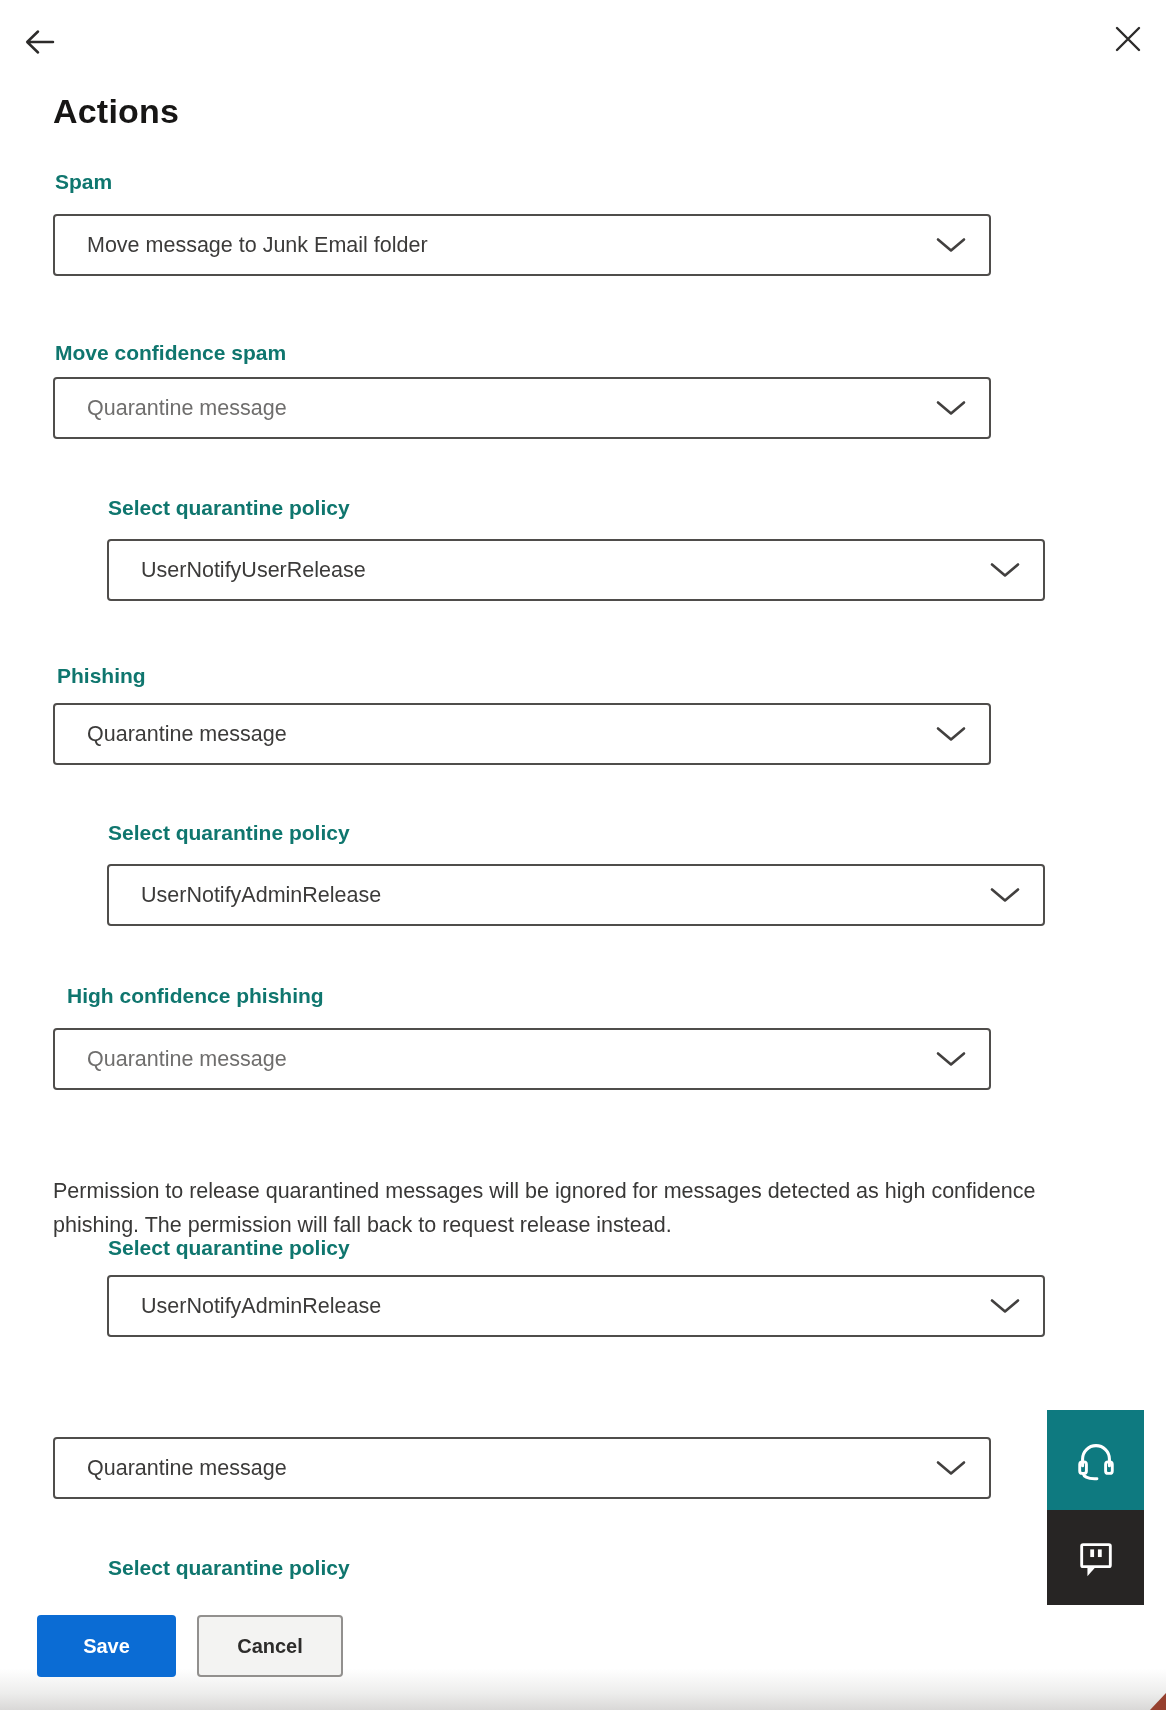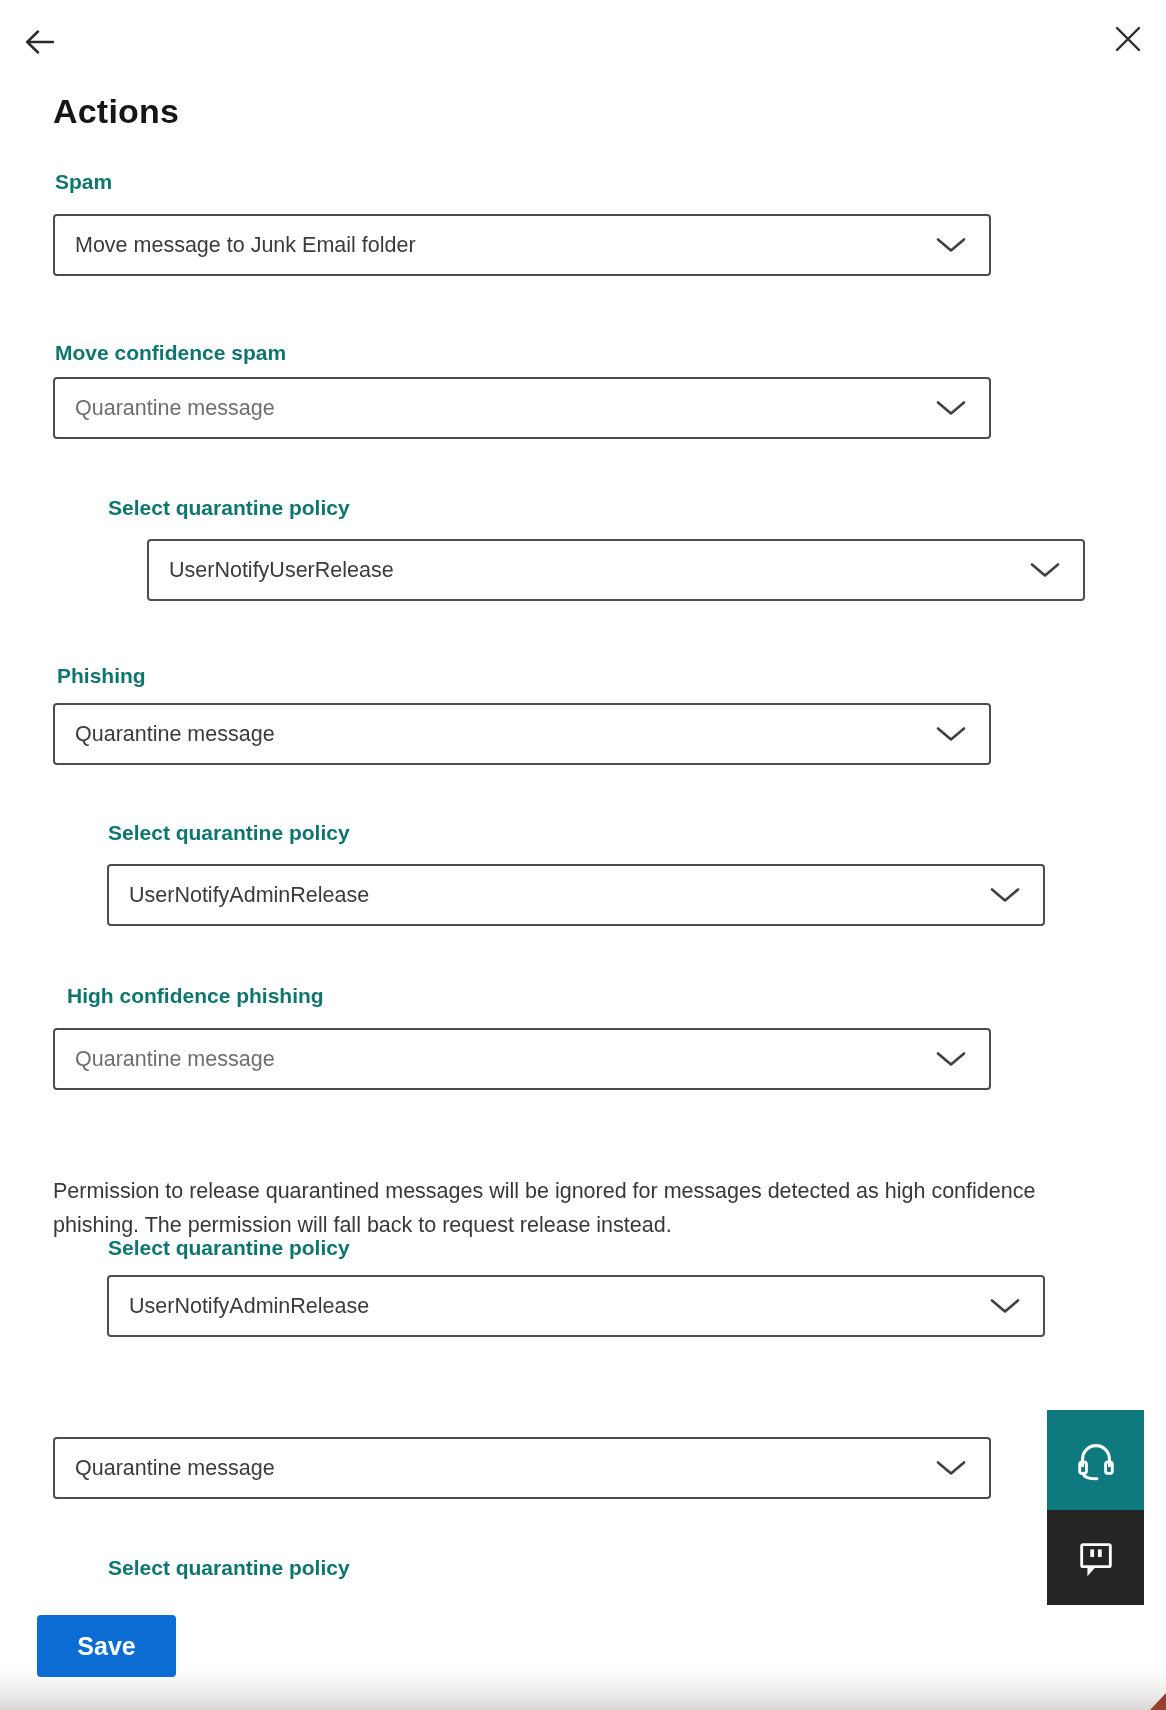--- a/index.html
+++ b/index.html
@@ -10,48 +10,48 @@
   .icon-btn{position:absolute;background:none;border:none;padding:0;margin:0;cursor:pointer;line-height:0;}
   .back-btn{left:20px;top:22px;width:40px;height:40px;}
   .close-btn{left:1106px;top:18px;width:44px;height:44px;}
 
   .title{position:absolute;left:53px;top:92px;font-size:34px;font-weight:700;color:#171615;letter-spacing:.2px;}
 
   .label{position:absolute;font-size:21px;font-weight:700;color:#0f766e;white-space:nowrap;}
   .select{
     position:absolute;box-sizing:border-box;width:938px;height:62px;
     background:#fff;border:2px solid #4f4d4b;border-radius:4px;
-    display:flex;align-items:center;padding:0 60px 0 20px;
+    display:flex;align-items:center;padding:0 60px 0 32px;
     font-size:21.5px;color:#3c3b3a;cursor:pointer;text-align:left;
   }
   .select .chev{position:absolute;right:22px;top:50%;transform:translateY(-50%);}
   .select.muted-val{color:#6f6e6d;}
 
   
   .lbl-0{left:55px;top:170px;}   .sel-0{left:53px;top:214px;}
   .lbl-1{left:55px;top:341px;}   .sel-1{left:53px;top:377px;}
-  .lbl-2{left:108px;top:496px;}  .sel-2{left:107px;top:539px;margin-left:40px;}
+  .lbl-2{left:108px;top:496px;}  .sel-2{left:107px;top:539px;}
   .lbl-3{left:57px;top:664px;}   .sel-3{left:53px;top:703px;}
   .lbl-4{left:108px;top:821px;}  .sel-4{left:107px;top:864px;}
   .lbl-5{left:67px;top:984px;}   .sel-5{left:53px;top:1028px;}
   .lbl-6{left:108px;top:1236px;} .sel-6{left:107px;top:1275px;}
   .lbl-7{left:55px;top:1396px;}  .sel-7{left:53px;top:1437px;}
   .lbl-8{left:108px;top:1556px;}
 
   .note{
     position:absolute;left:53px;top:1146px;width:985px;
     font-size:21.5px;line-height:34px;color:#393837;font-weight:400;margin-top:28px;
   }
 
   .footer{
     position:absolute;left:0;top:1581px;width:1166px;height:129px;z-index:5;
     background:linear-gradient(to bottom,#ffffff 0%,#ffffff 68%,#ededec 87%,#d9d8d7 100%);
   }
   .btn{position:absolute;box-sizing:border-box;border-radius:4px;font-family:inherit;
-       font-size:25px;display:flex;align-items:center;justify-content:center;cursor:pointer;z-index:6;}
+       font-size:20px;display:flex;align-items:center;justify-content:center;cursor:pointer;z-index:6;}
   .save-btn{left:37px;top:1615px;width:139px;height:62px;border:none;
             background:var(--accent_blue,#0b6cd4);color:#ffffff;font-weight:700;}
   .cancel-btn{left:197px;top:1615px;width:146px;height:62px;
               background:#f3f3f2;border:2px solid #92908e;color:#2d2c2b;font-weight:600;}
 
   .float-btn{position:absolute;left:1047px;width:97px;border:none;cursor:pointer;z-index:7;
              display:flex;align-items:center;justify-content:center;padding:0;}
   .help-btn{top:1410px;height:100px;background:var(--help_teal,#0e7a80);}
   .feedback-btn{top:1510px;height:95px;background:var(--feedback_dark,#272524);}
 
@@ -141,20 +141,21 @@
     <span>Quarantine message</span>
     <svg class="chev" width="32" height="17" viewBox="0 0 32 17">
       <path d="M3 3 L16 14 L29 3" fill="none" stroke="#42403f" stroke-width="2.6" stroke-linecap="round" stroke-linejoin="round"></path>
     </svg>
   </div>
 
   <div class="label lbl-8">Select quarantine policy</div>
 
   <div class="footer"></div>
   <button class="btn save-btn">Save</button>
+  <button class="btn cancel-btn">Cancel</button>
 
   <button class="float-btn help-btn">
     <svg width="46" height="46" viewBox="0 0 48 48">
       <path d="M10 30 v-7 a14 14 0 0 1 28 0 v7" fill="none" stroke="#ffffff" stroke-width="3.2" stroke-linecap="round"></path>
       <rect x="7" y="26" width="7" height="12" rx="2.6" fill="none" stroke="#ffffff" stroke-width="3"></rect>
       <rect x="34" y="26" width="7" height="12" rx="2.6" fill="none" stroke="#ffffff" stroke-width="3"></rect>
       <path d="M10.5 38 c1 4.5 6 5.5 12 5.5 h2.5" fill="none" stroke="#ffffff" stroke-width="3" stroke-linecap="round"></path>
     </svg>
   </button>
   <button class="float-btn feedback-btn">

